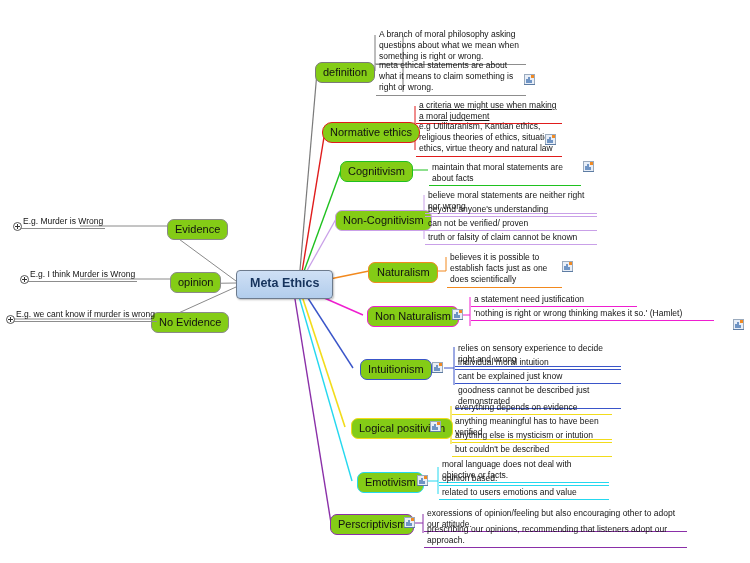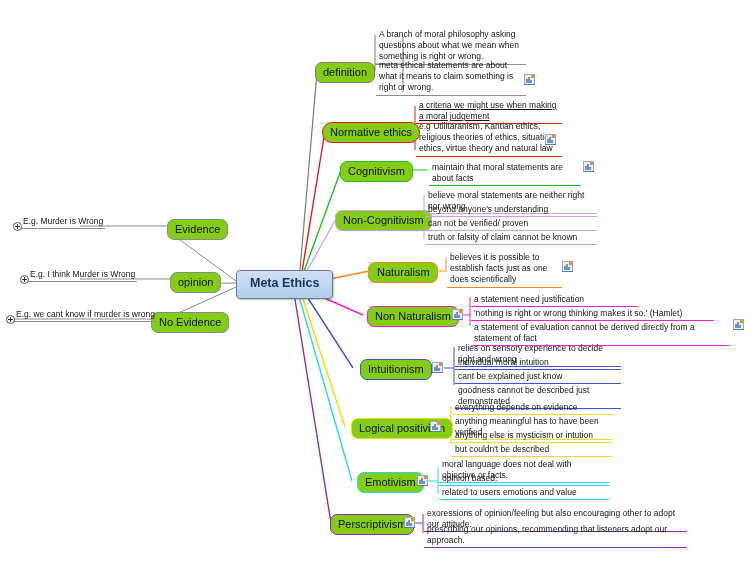--- a/index.html
+++ b/index.html
@@ -246,23 +246,20 @@
       <div class="b3"></div>
       <div class="acc"></div>
       <div class="base"></div>
   </div>
   <div class="leaf l-magenta" style="left:471px;top:294px;width:166px;">
     <span>a statement need justification</span>
   </div>
   <div class="leaf l-magenta" style="left:471px;top:308px;width:243px;">
     <span>'nothing is right or wrong thinking makes it so.' (Hamlet)</span>
   </div>
-  <div class="leaf l-magenta" style="left:471px;top:322px;width:259px;">
-    <span>a statement of evaluation cannot be derived directly from a statement of fact</span>
-  </div>
   <div class="noteicon" style="left:733px;top:319px;">
     <div class="bg"></div>
       <div class="b1"></div>
       <div class="b2"></div>
       <div class="b3"></div>
       <div class="acc"></div>
       <div class="base"></div>
   </div>
 
   <div class="node c-blue" style="left:360px;top:359px;">

